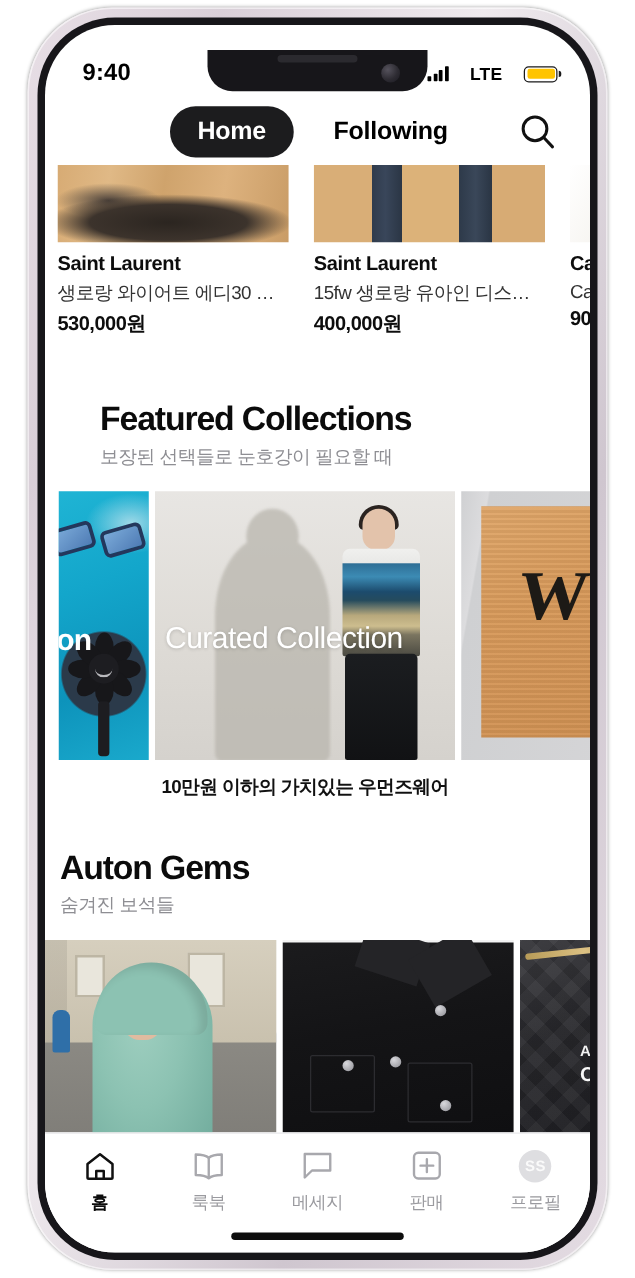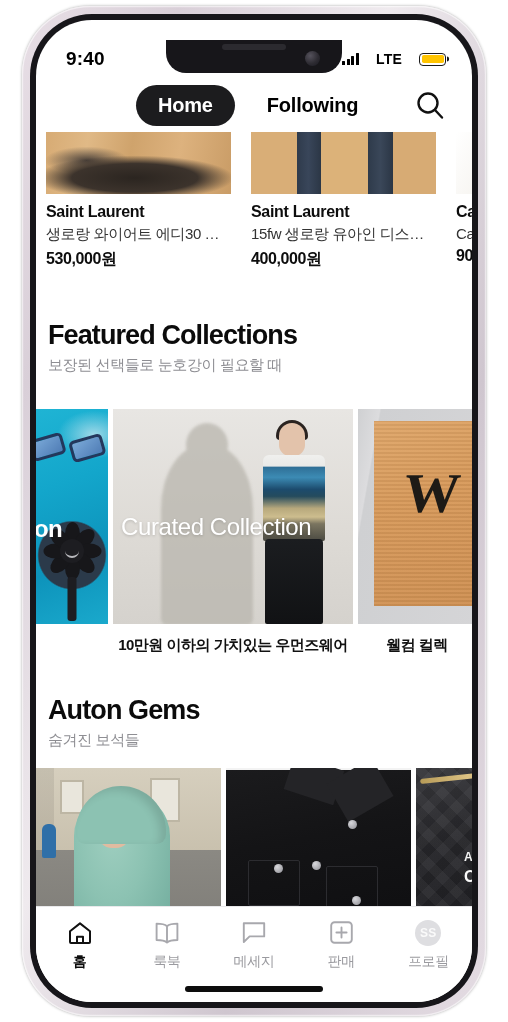--- a/index.html
+++ b/index.html
@@ -158,21 +158,21 @@
   
   .section-head { padding: 0 0 0 12px; }
   .section-title {
     font-size:27px; font-weight:700; color:#0b0b0b; letter-spacing:-.9px;
   }
   .section-sub {
     font-size:15px; color:#8e8e93; margin-top:5px; letter-spacing:-.4px;
   }
 
   
-  #featured-row { display:flex; gap:5px; padding-left:0; margin-top:34px; }
+  #featured-row { display:flex; gap:5px; padding-left:11px; margin-top:18px; }
   .coll-card { flex:0 0 auto; position:relative; }
   .coll-img { overflow:hidden; position:relative; }
   .coll-caption {
     font-size:15px; font-weight:700; color:#111; margin-top:12px;
     letter-spacing:-.5px; text-align:center; white-space:nowrap;
   }
 
   
   .card-teal { width:72px; }
   .card-teal .coll-img {
@@ -467,21 +467,21 @@
         <div class="product-img">
           <div class="pimg-light"></div>
         </div>
         <div class="p-brand">Cav Empt</div>
         <div class="p-title">Cav Empt</div>
         <div class="p-price">900,000</div>
       </div>
 
     </div>
 
-    <div class="section-head" style="margin-top:50px;">
+    <div class="section-head" style="margin-top:50px;margin-left:32px;">
       <div class="section-title">Featured Collections</div>
       <div class="section-sub">보장된 선택들로 눈호강이 필요할 때</div>
     </div>
 
     <div id="featured-row">
 
       <div class="coll-card card-teal">
         <div class="coll-img">
           <div class="teal-glasses">
               <span></span>
@@ -517,21 +517,20 @@
           <div class="curated-overlay">Curated Collection</div>
         </div>
         <div class="coll-caption">10만원 이하의 가치있는 우먼즈웨어</div>
       </div>
 
       <div class="coll-card card-mat">
         <div class="coll-img">
           <div class="mat-inner"></div>
           <div class="mat-w">W</div>
         </div>
-        <div class="coll-caption">웰컴 컬렉</div>
       </div>
 
     </div>
 
     <div class="section-head" style="margin-top:40px;">
       <div class="section-title">Auton Gems</div>
       <div class="section-sub">숨겨진 보석들</div>
     </div>
 
     <div id="gems-row">

